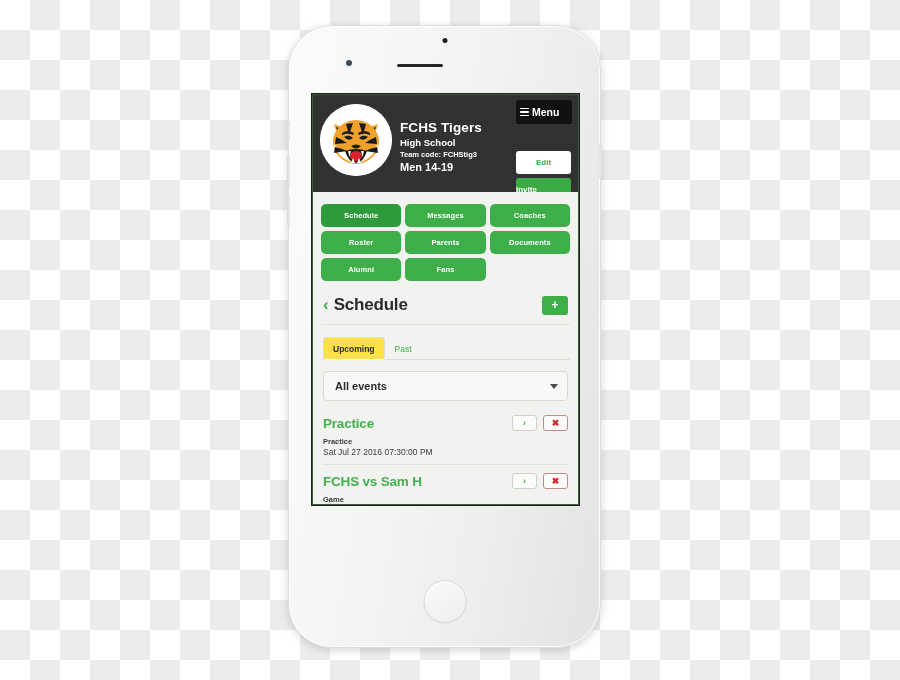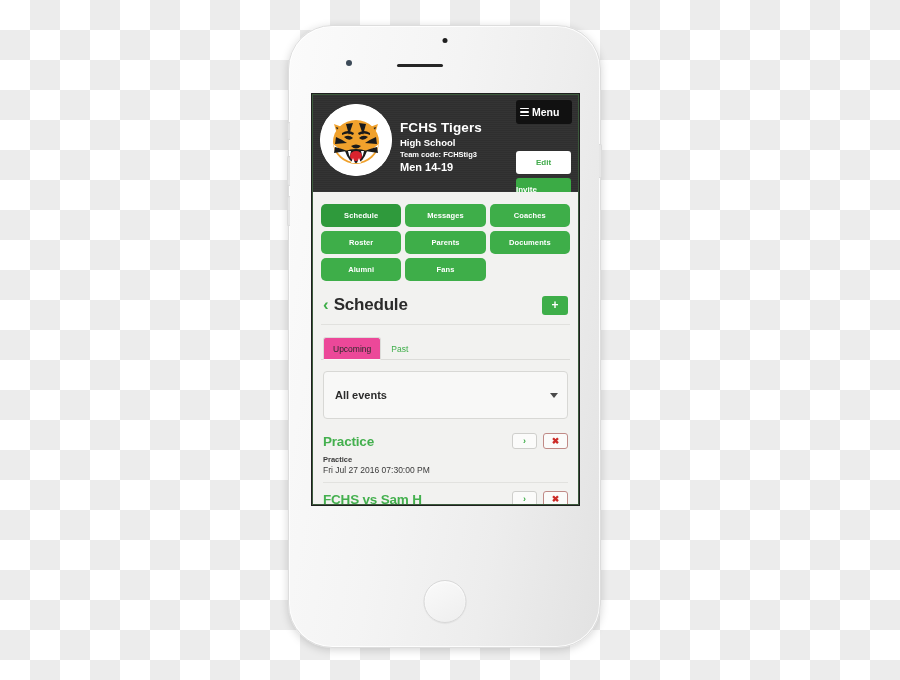--- a/index.html
+++ b/index.html
@@ -251,29 +251,30 @@
     border-bottom: none;
     border-radius: 3px 3px 0 0;
     position: relative;
     top: 1px;
     color: #3eae49;
     background: transparent;
     font-family: inherit;
   }
   .tab.active {
     color: #2b2b2b;
-    background: #ec4899;
+    background: #fde047;
     border-color: #dcdcd9;
     border-bottom: 1px solid #f9f9f8;
+    font-weight: bold;
   }
 
   
   #event-filter {
     margin: 11px 2px 0 2px;
-    height: 48px;
+    height: 30px;
     border: 1px solid #d8d8d5;
     border-radius: 4px;
     background: #f8f8f7;
     display: flex;
     align-items: center;
     justify-content: space-between;
     padding: 0 9px 0 11px;
     cursor: pointer;
   }
   #event-filter-value { font-size: 11px; font-weight: bold; color: #2b2b2b; }
@@ -443,21 +444,21 @@
 
           <div class="event-row">
             <div class="event-top">
               <span class="event-title">Practice</span>
               <span class="event-actions">
                 <button class="event-go-btn">›</button>
                 <button class="event-del-btn">✖</button>
               </span>
             </div>
             <div class="event-type">Practice</div>
-            <div class="event-date">Fri Jul 27 2016 07:30:00 PM</div>
+            <div class="event-date">Sat Jul 27 2016 07:30:00 PM</div>
           </div>
 
           <div class="event-row">
             <div class="event-top">
               <span class="event-title">FCHS vs Sam H</span>
               <span class="event-actions">
                 <button class="event-go-btn">›</button>
                 <button class="event-del-btn">✖</button>
               </span>
             </div>

